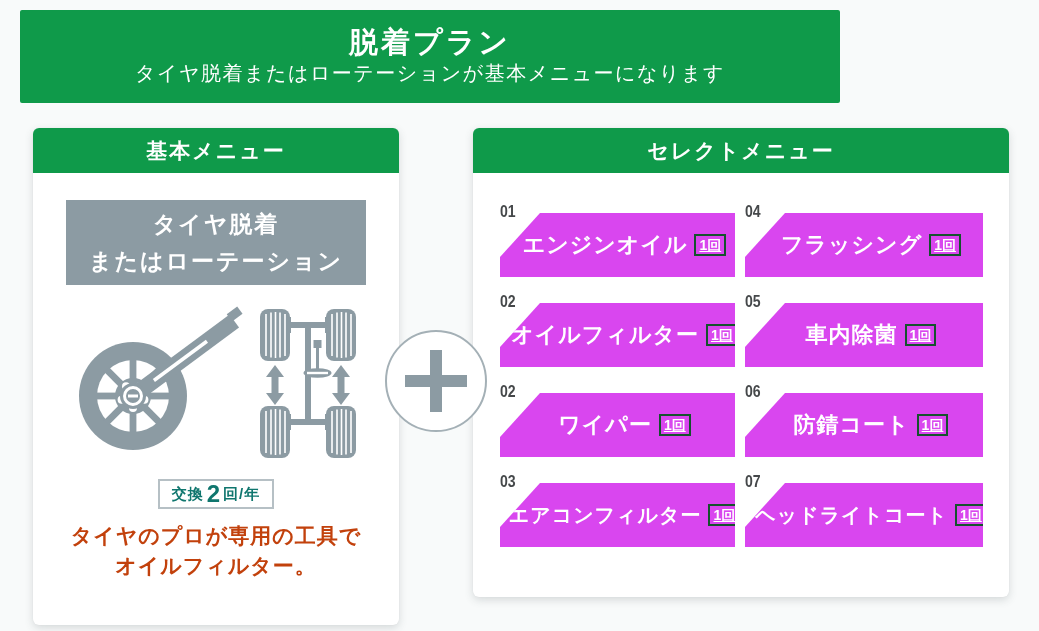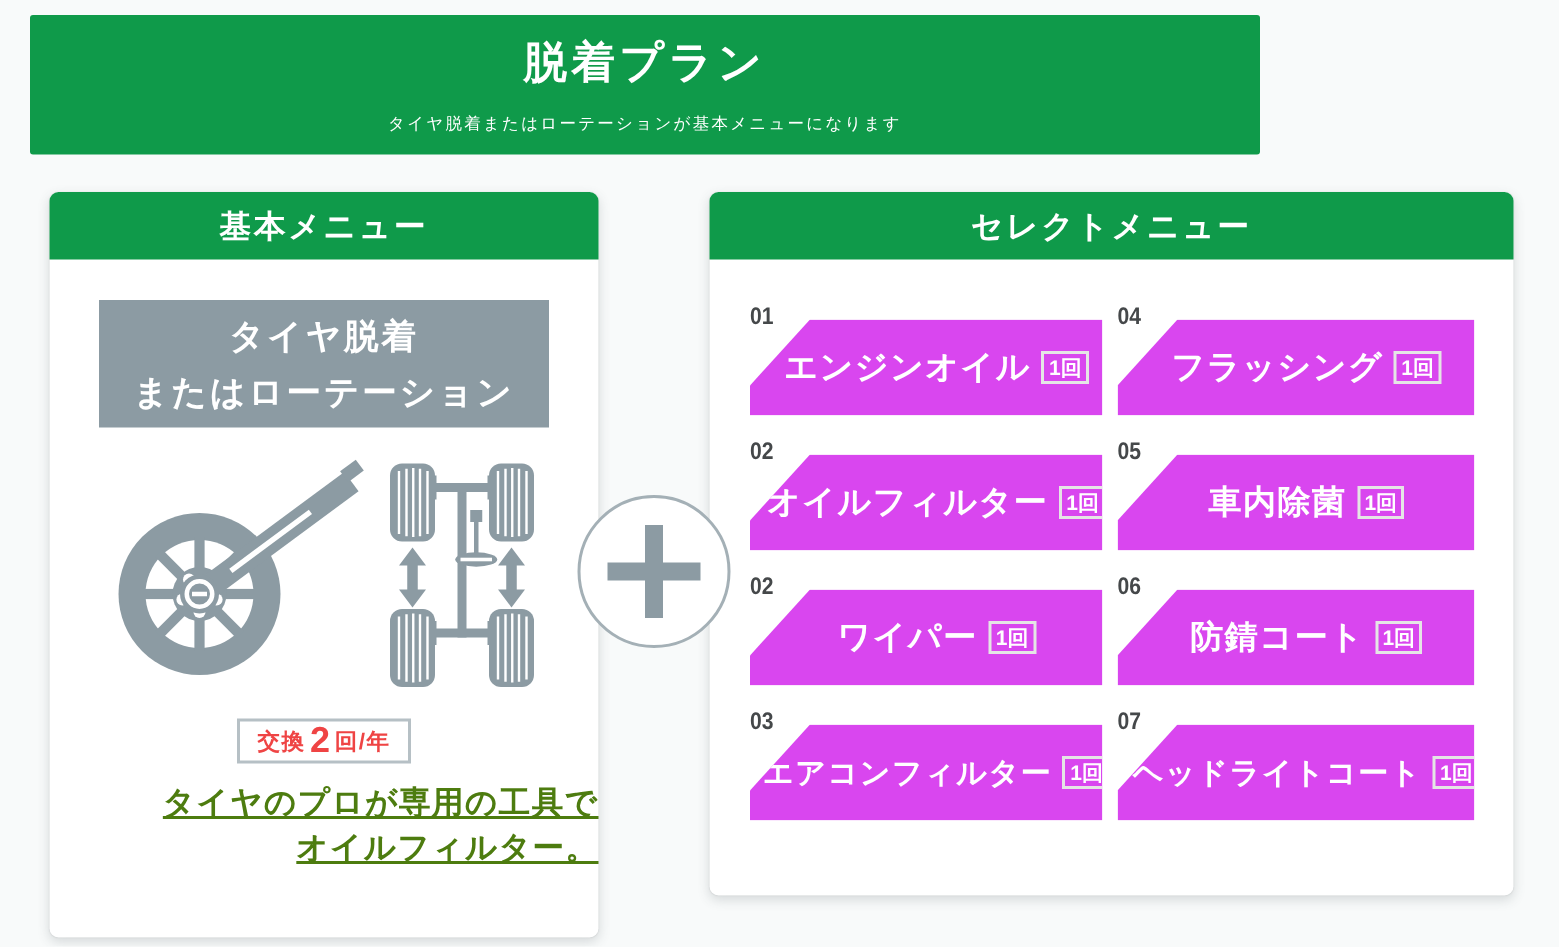--- a/index.html
+++ b/index.html
@@ -13,21 +13,21 @@
 
   
   .banner{
     position:absolute;left:20px;top:10px;width:820px;height:93px;
     background:#0F9A4A;color:#fff;text-align:center;border-radius:2px;
   }
   .banner-title{
     margin-top:15px;font-size:29px;font-weight:700;letter-spacing:3px;line-height:1.2;
   }
   .banner-subtitle{
-    margin-top:15px;font-size:11px;font-weight:500;letter-spacing:1.5px;
+    margin-top:0;font-size:20px;font-weight:500;letter-spacing:1.5px;
   }
 
   
   .panel{
     position:absolute;top:128px;background:#fff;border-radius:6px;
     box-shadow:0 3px 8px rgba(60,70,75,.18), 0 0 1px rgba(0,0,0,.08);
   }
   .panel-left{left:33px;width:366px;height:497px;}
   .panel-right{left:473px;width:536px;height:469px;}
   .panel-header{
@@ -39,28 +39,28 @@
   
   .service-box{
     width:300px;height:85px;margin:27px auto 0;background:#8C9BA3;
     display:flex;flex-direction:column;align-items:center;justify-content:center;
     color:#fff;font-weight:700;font-size:23px;letter-spacing:2px;line-height:37px;
   }
   .illustration{display:block;margin:18px auto 0;}
   .exchange-badge-row{text-align:center;margin-top:4px;}
   .exchange-badge{
     display:inline-flex;align-items:center;gap:2px;
-    border:2px solid #b6c0c5;color:#ef4444;
+    border:2px solid #b6c0c5;color:#0f766e;
     height:26px;padding:0 12px;font-weight:700;
   }
   .exchange-prefix,.exchange-suffix{font-size:15px;letter-spacing:1px;}
   .exchange-count{font-size:24px;line-height:1;margin:0 1px;}
   .basic-description{
-    margin-top:12px;text-align:right;color:#4d7c0f;
-    font-size:21px;font-weight:600;letter-spacing:1px;line-height:1.45;text-decoration:underline;
+    margin-top:12px;text-align:center;color:#c2410c;
+    font-size:21px;font-weight:600;letter-spacing:1px;line-height:1.45;
   }
 
   
   .plus-circle{
     position:absolute;left:385px;top:330px;width:102px;height:102px;
     background:#fff;border:2px solid #a4b0b6;border-radius:50%;
     box-sizing:border-box;z-index:5;
   }
   .plus-icon{position:absolute;inset:0;}
   .plus-icon::before,.plus-icon::after{
@@ -89,22 +89,22 @@
     clip-path:polygon(40px 0,100% 0,100% 100%,0 100%,0 44px);
     display:flex;align-items:center;justify-content:center;gap:7px;
     box-sizing:border-box;padding-left:14px;
   }
   .tag-label{
     color:#fff;font-weight:700;font-size:22px;letter-spacing:1px;white-space:nowrap;
   }
   .select-item:nth-child(4) .tag-label{font-size:20px;}
   .select-item:nth-child(8) .tag-label{font-size:20px;}
   .tag-count{
-    color:#fff;border:2px solid #e5e5e5;font-size:14px;font-weight:700;
-    line-height:18px;padding:0 3px;white-space:nowrap;
+    color:#fff;border:2px solid #14532d;font-size:14px;font-weight:700;
+    line-height:18px;padding:0 3px;white-space:nowrap;text-decoration:underline;
   }
 </style>
 </head>
 <body>
 
 <div class="stage">
 
   <div class="banner">
     <div class="banner-title">脱着プラン</div>
     <div class="banner-subtitle">タイヤ脱着またはローテーションが基本メニューになります</div>

